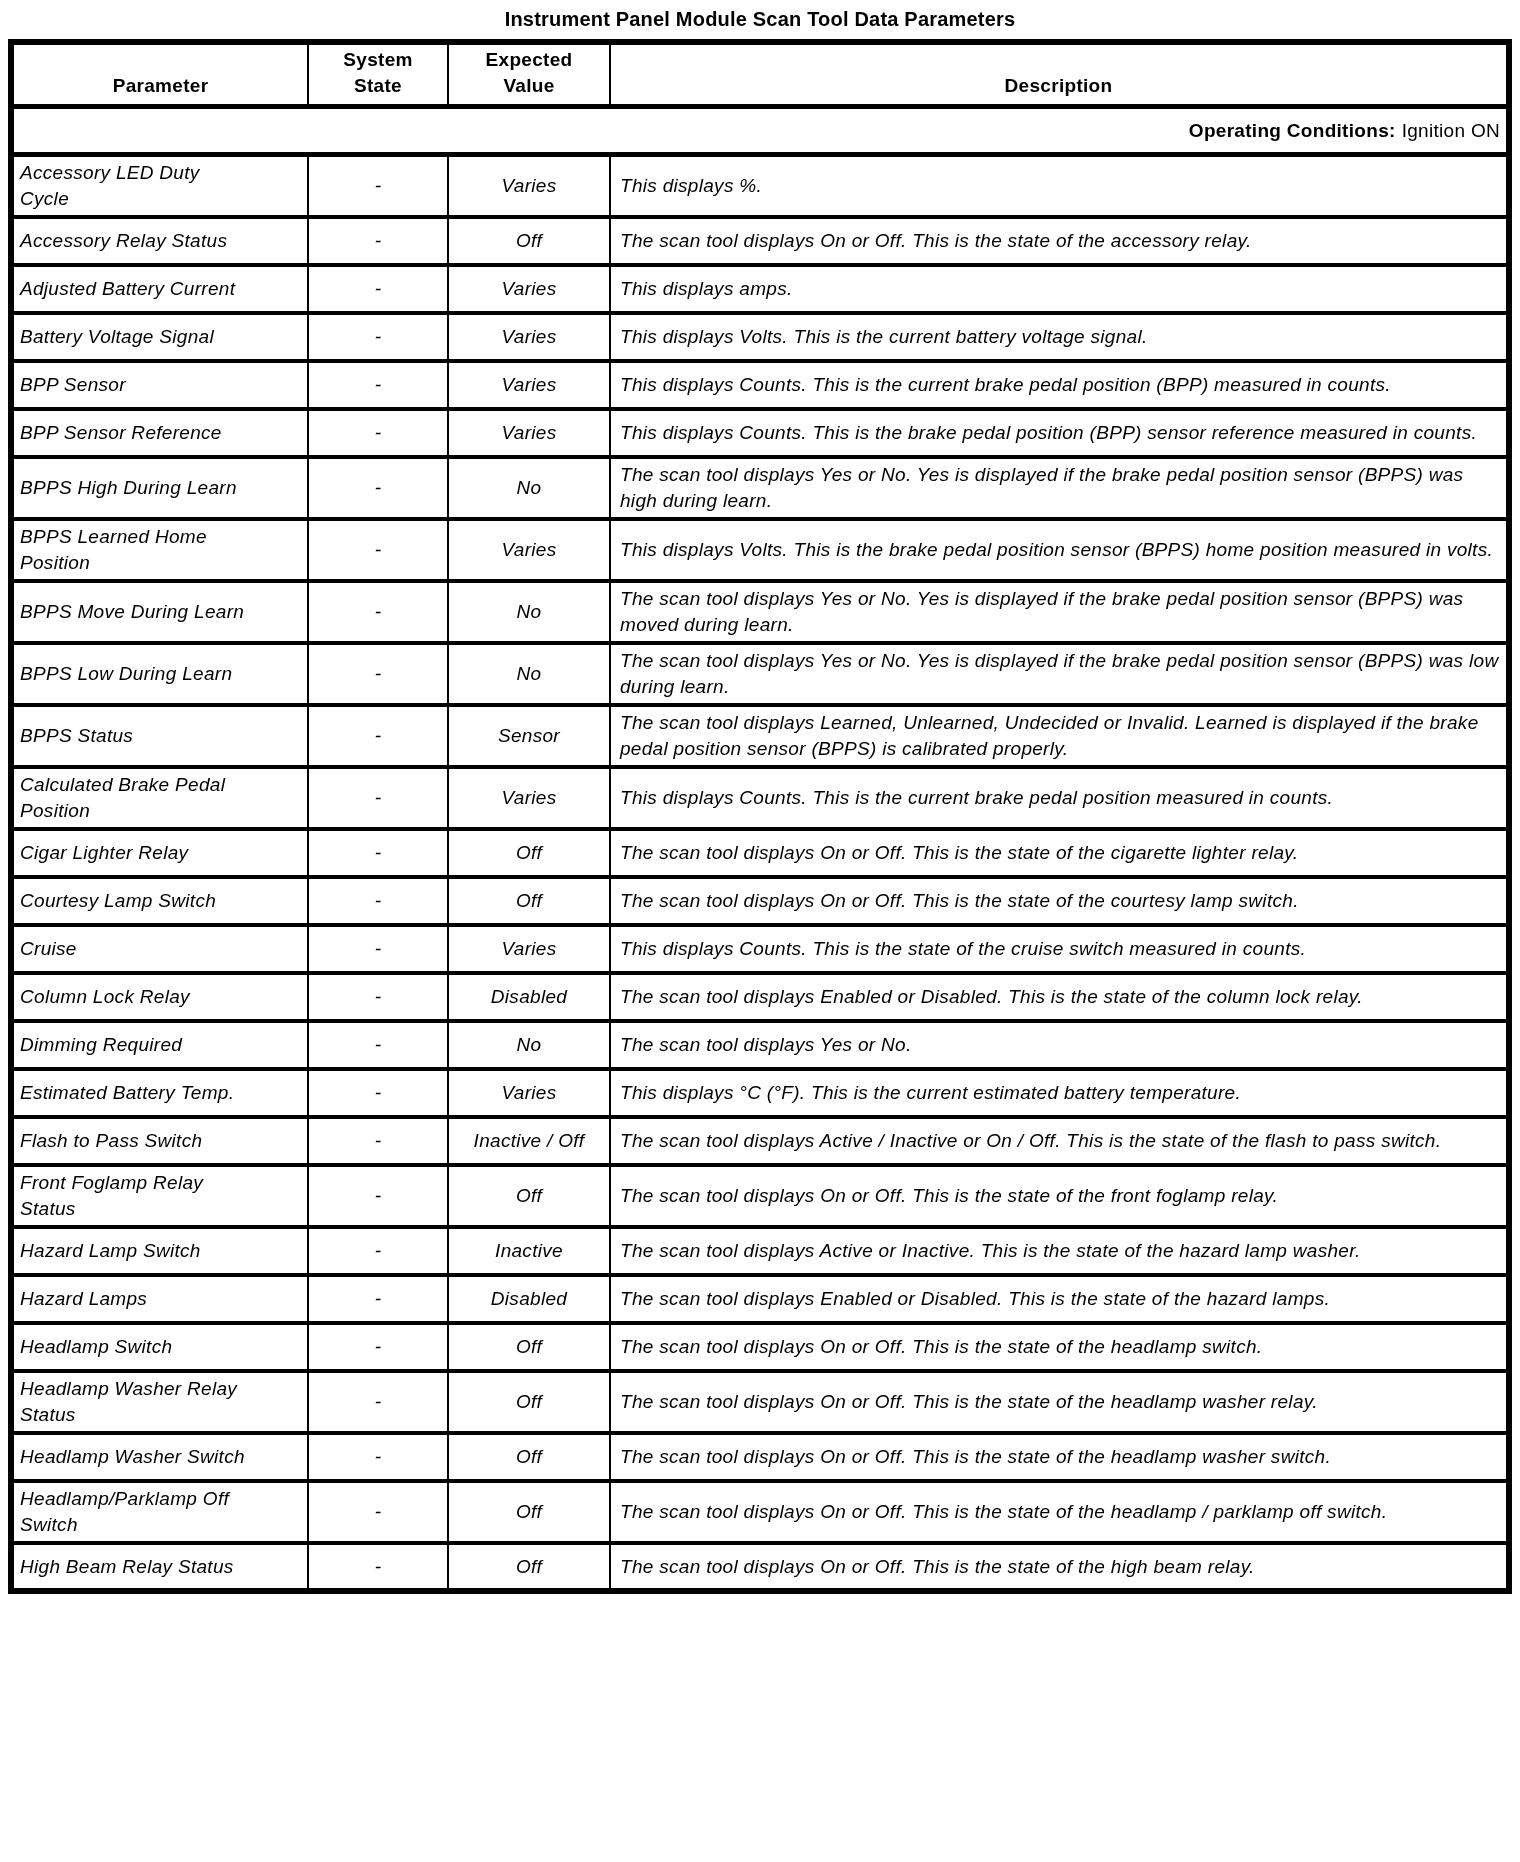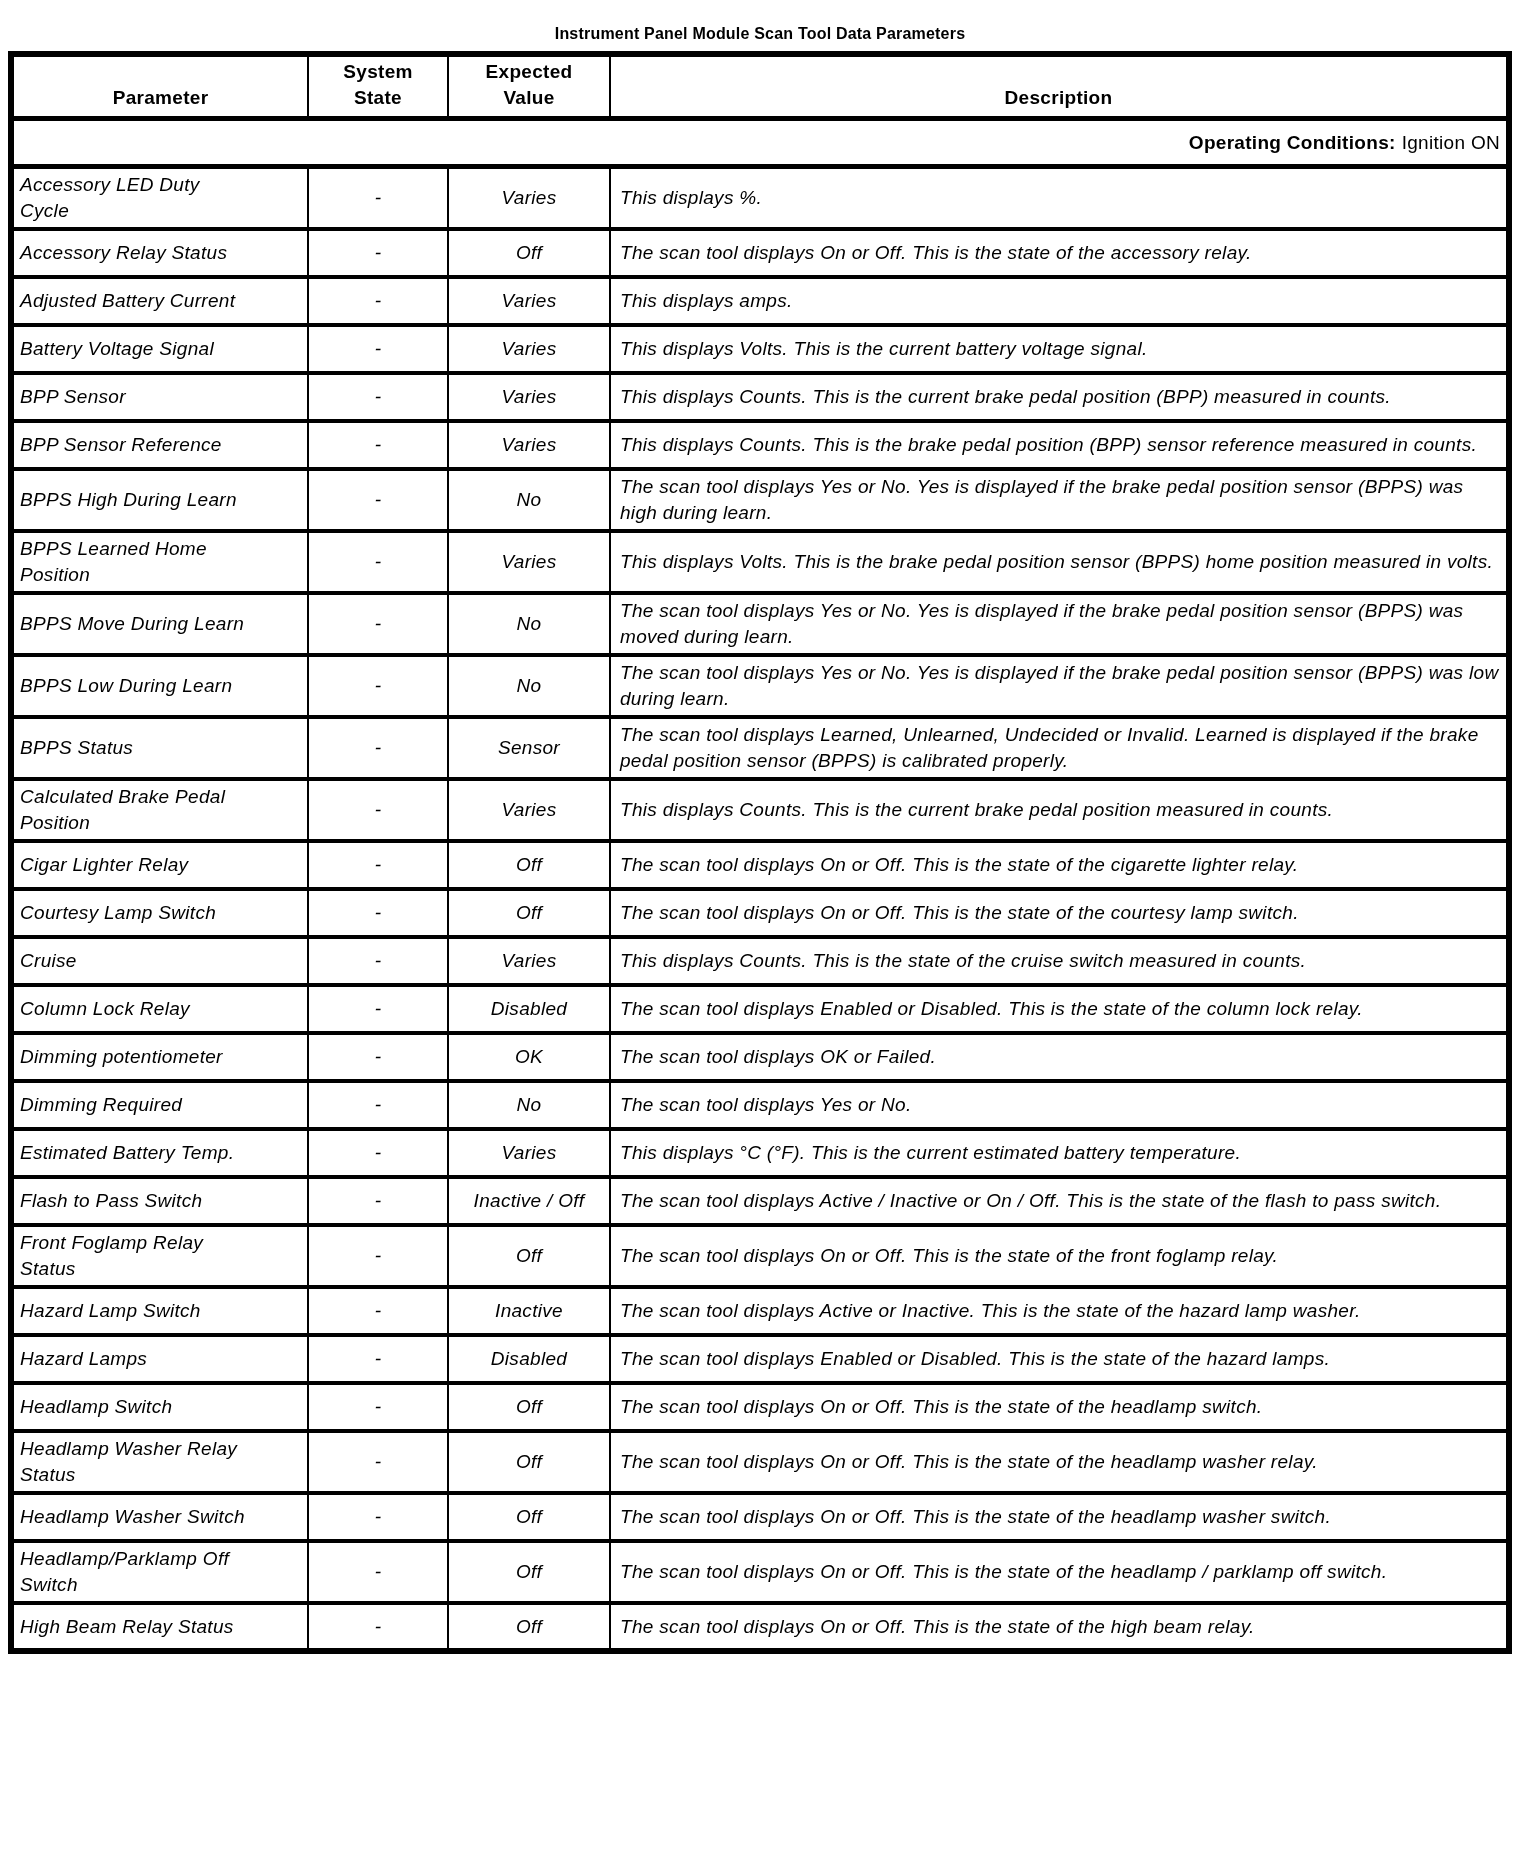--- a/index.html
+++ b/index.html
@@ -11,24 +11,24 @@
     font-family: "Liberation Sans", "DejaVu Sans", sans-serif;
     color: #000000;
   }
   .page {
     width: 1520px;
     min-height: 1862px;
     padding: 6px 8px 10px 8px;
   }
   .title {
     text-align: center;
-    font-size: 16px;
+    font-size: 20px;
     font-weight: bold;
     letter-spacing: 0.2px;
-    margin: 19px 0 8px 0;
+    margin: 2px 0 8px 0;
   }
   table.scan-table {
     border-collapse: collapse;
     table-layout: fixed;
     width: 1504px;
     border: 6px solid #000000;
   }
   col.c-param    { width: 297px; }
   col.c-state    { width: 140px; }
   col.c-expected { width: 162px; }
@@ -219,26 +219,20 @@
     <td class="expected-cell">Varies</td>
     <td class="desc-cell">This displays Counts. This is the state of the cruise switch measured in counts.</td>
   </tr>
         <tr class="data-row">
     <td class="param-cell">Column Lock Relay</td>
     <td class="state-cell">-</td>
     <td class="expected-cell">Disabled</td>
     <td class="desc-cell">The scan tool displays Enabled or Disabled. This is the state of the column lock relay.</td>
   </tr>
         <tr class="data-row">
-    <td class="param-cell">Dimming potentiometer</td>
-    <td class="state-cell">-</td>
-    <td class="expected-cell">OK</td>
-    <td class="desc-cell">The scan tool displays OK or Failed.</td>
-  </tr>
-        <tr class="data-row">
     <td class="param-cell">Dimming Required</td>
     <td class="state-cell">-</td>
     <td class="expected-cell">No</td>
     <td class="desc-cell">The scan tool displays Yes or No.</td>
   </tr>
         <tr class="data-row">
     <td class="param-cell">Estimated Battery Temp.</td>
     <td class="state-cell">-</td>
     <td class="expected-cell">Varies</td>
     <td class="desc-cell">This displays °C (°F). This is the current estimated battery temperature.</td>

